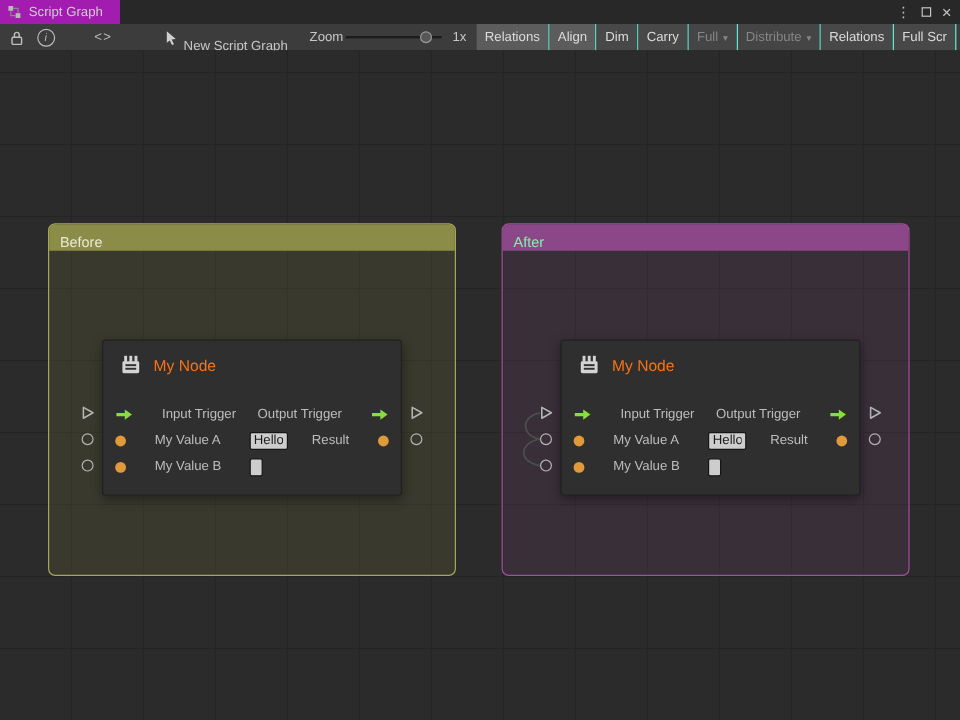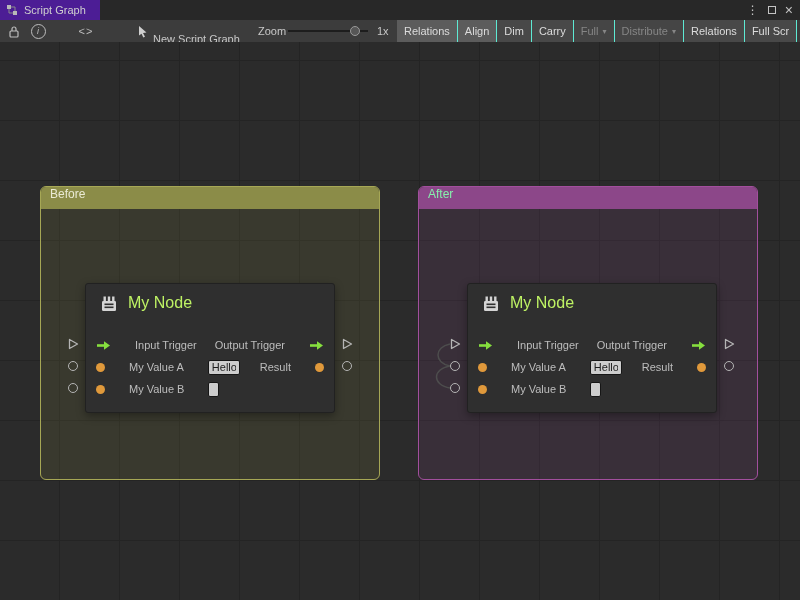--- a/index.html
+++ b/index.html
@@ -5,21 +5,21 @@
   html,body{margin:0;padding:0;}
   body{
     width:800px;height:600px;overflow:hidden;background:#2b2b2b;
     font-family:"Liberation Sans","DejaVu Sans",sans-serif;
     -webkit-font-smoothing:antialiased;
   }
   .app{position:relative;width:800px;height:600px;user-select:none;}
 
   
   .tabbar{position:absolute;top:0;left:0;right:0;height:20px;background:#282828;display:flex;align-items:stretch;}
-  .tab{display:flex;align-items:center;gap:6px;padding:0 14px 0 6px;background:#4c1d95;color:#cfcfcf;font-size:11px;text-align:center;}
+  .tab{display:flex;align-items:center;gap:6px;padding:0 14px 0 6px;background:#a21caf;color:#cfcfcf;font-size:11px;text-align:center;}
   .wincontrols{margin-left:auto;display:flex;align-items:center;gap:9px;padding-right:7px;color:#c4c4c4;}
   .kebab{font-size:12px;line-height:1;}
   .maxbox{width:8px;height:8px;border:1.5px solid #c4c4c4;display:inline-block;box-sizing:border-box;}
   .closex{font-size:14px;line-height:1;}
 
   
   .toolbar{position:absolute;top:20px;left:0;right:0;height:22px;background:#3c3c3c;border-bottom:1px solid #1f1f1f;font-size:11px;color:#c8c8c8;}
   .ticon{position:absolute;top:0;height:22px;display:flex;align-items:center;justify-content:center;}
   .pos-lock{left:4px;width:20px;}
   .pos-info{left:28px;width:20px;}
@@ -41,32 +41,32 @@
   
   .canvas{
     position:absolute;top:42px;left:0;width:800px;height:558px;background:#2b2b2b;overflow:hidden;
     background-image:linear-gradient(90deg,#242424 1px,transparent 1px),linear-gradient(#242424 1px,transparent 1px);
     background-size:60px 60px,60px 60px;
     background-position:59px 0,0 18px;
   }
 
   
   .group{position:absolute;border-radius:6px;border:1px solid;box-sizing:border-box;}
-  .ghead{height:22px;display:flex;align-items:flex-start;padding:0 9px;font-size:12px;border-radius:5px 5px 0 0;}
+  .ghead{height:22px;display:flex;align-items:flex-end;padding:0 9px;font-size:12px;border-radius:5px 5px 0 0;}
   .g-before{left:40px;top:144px;width:340px;height:294px;border-color:#a6a755;background:rgba(150,152,72,0.14);}
   .g-before .ghead{background:#8b8c48;color:#eaead4;}
   .g-after{left:418px;top:144px;width:340px;height:294px;border-color:#a24f9d;background:rgba(152,76,147,0.14);}
   .g-after .ghead{background:#8c4789;color:#86efac;}
 
   
   .wires{position:absolute;left:0;top:0;pointer-events:none;}
 
   
   .node{position:absolute;width:250px;height:130px;background:#2f2f2f;border:1px solid #212121;border-radius:3px;box-shadow:0 3px 9px rgba(0,0,0,0.35);box-sizing:border-box;}
-  .nhead{position:absolute;left:13px;top:10px;display:flex;gap:9px;color:#bef264;font-size:16px;}
+  .nhead{position:absolute;left:13px;top:10px;display:flex;align-items:center;gap:9px;color:#f97316;font-size:13px;}
   .prow{position:absolute;height:16px;display:flex;align-items:center;gap:24px;font-size:11px;color:#bdbdbd;}
   .nfield{background:#cdcdcd;border:1px solid #161616;border-radius:2px;height:15px;font-size:11px;color:#1c1c1c;padding:0 3px;width:32px;font-family:inherit;box-sizing:border-box;}
   .nfield.sm{width:11px;padding:0;}
   .dot{width:9px;height:9px;border-radius:50%;background:#e0993b;flex:0 0 auto;}
   .oport-c{position:absolute;width:10px;height:10px;border:1.5px solid #b5b5b5;border-radius:50%;box-sizing:border-box;background:transparent;}
   .oport-t{position:absolute;}
   .flowarrow{flex:0 0 auto;display:block;}
 </style>
 </head>
 <body>

